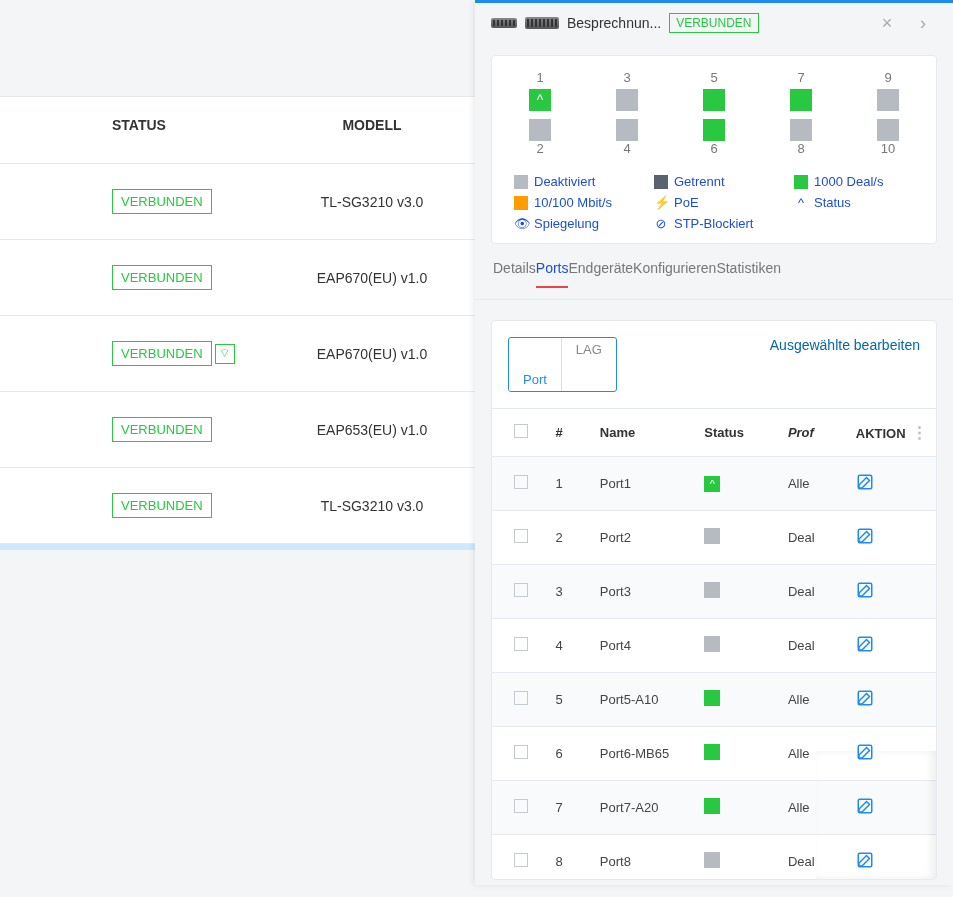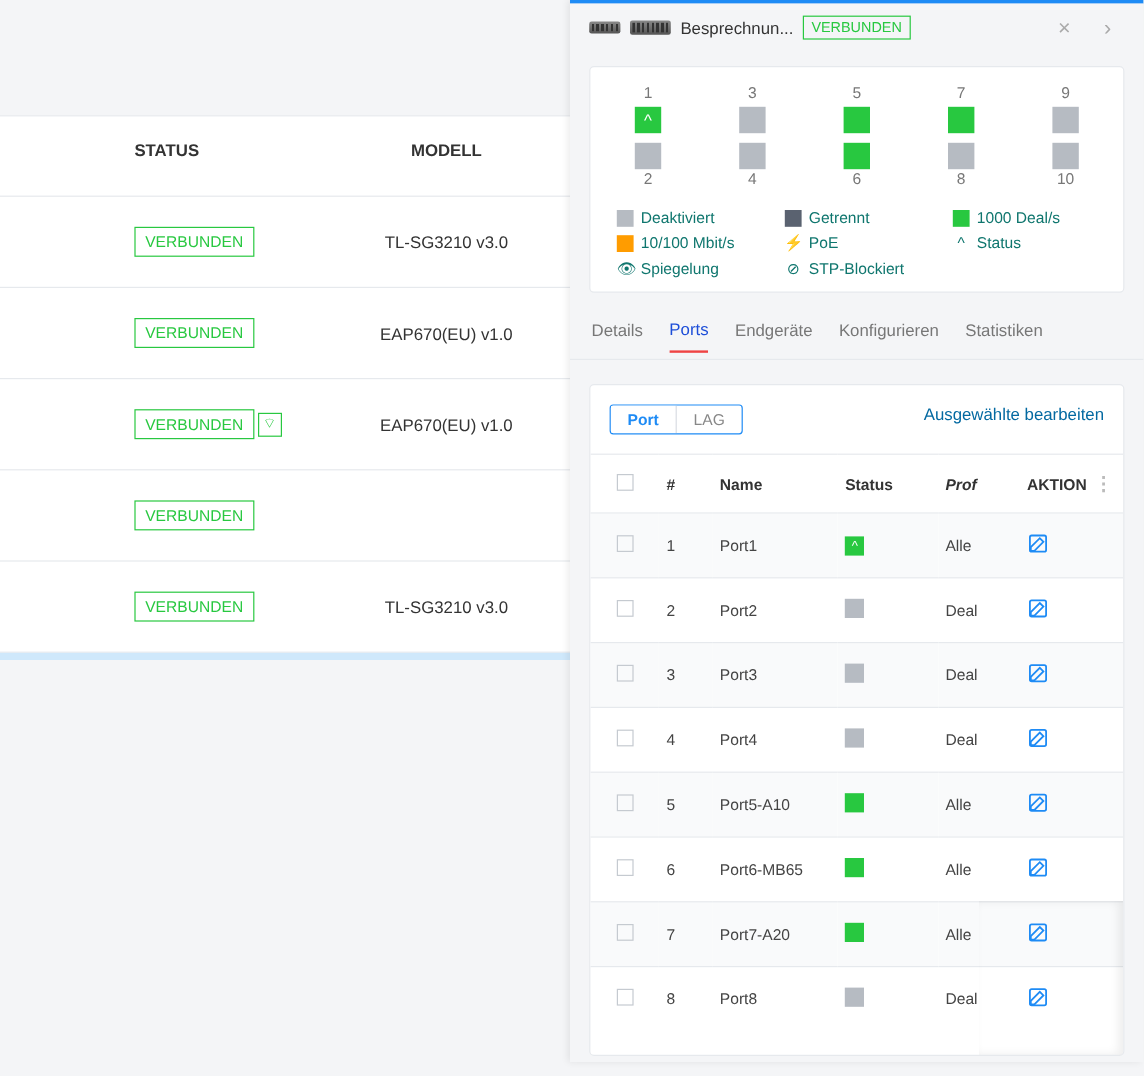--- a/index.html
+++ b/index.html
@@ -29,39 +29,39 @@
 
 .portmap { margin: 12px 16px 16px 16px; background:#fff; border:1px solid #e6e9ed; border-radius:4px; padding:14px 22px 12px 22px; }
 .port-rows { display:flex; flex-direction:column; gap:8px; }
 .port-row { display:flex; justify-content: space-between; }
 .port-cell { width:52px; text-align:center; }
 .port-num { font-size:13px; color:#777; margin-bottom:4px; }
 .port-sq { width:22px; height:22px; margin:0 auto; }
 .sq-green { background:#28c840; }
 .sq-gray { background:#b6bbc2; }
 .sq-uplink { background:#28c840; display:flex; align-items:center; justify-content:center; color:#fff; font-size:14px; }
-.legend { margin-top:14px; display:flex; flex-wrap:wrap; gap:6px 20px; font-size:13px; color:#0f766e; }
+.legend { margin-top:14px; display:flex; flex-wrap:wrap; gap:6px 20px; font-size:13px; color:#1d4ed8; }
 .legend-item { display:flex; align-items:center; gap:6px; min-width:120px; }
 .lg-sq { width:14px; height:14px; }
 .lg-orange { background:#ff9c00; }
 .lg-gray { background:#b6bbc2; }
 .lg-dark { background:#5a6270; }
 .lg-green { background:#28c840; }
 .lg-icon { width:14px; text-align:center; }
 
 
-.tabs { display:flex; gap:22px; padding:0 18px; border-bottom:1px solid #e6e9ed; height:40px; align-items:center; font-size:14px; }
+.tabs { display:flex; padding:0 18px; border-bottom:1px solid #e6e9ed; height:40px; align-items:flex-start; font-size:14px; }
 .tab { color:#777; padding-bottom:10px; cursor:pointer; }
 .tab.active { color:#1d4ed8; border-bottom:2px solid #ef4444; font-weight:500; }
 
 
 .ports-section { margin:20px 16px 0 16px; background:#fff; border:1px solid #e6e9ed; border-radius:4px; padding:16px 0 0 0; position:relative; height:560px; overflow:hidden; }
 .toggle-group { display:inline-flex; margin-left:16px; border:1px solid #1e8bf5; border-radius:3px; overflow:hidden; }
 .toggle-btn { padding:4px 14px; font-size:13px; cursor:pointer; }
-.toggle-btn.active { background:#fff; color:#1e8bf5; font-weight:700; }
+.toggle-btn.active { background:#fff; color:#1e8bf5; font-weight:400;margin-top:30px; }
 .toggle-btn.inactive { color:#888; border-left:1px solid #d9dde3; }
 .ports-actions { position:absolute; right:16px; top:16px; font-size:14px; color:#0369a1; }
 .ports-table { margin-top:16px; width:100%; border-collapse:collapse; table-layout:fixed; }
 .ports-table th { text-align:left; font-weight:600; color:#333; padding:14px 6px; border-top:1px solid #e6e9ed; font-size:13px; white-space:nowrap; overflow:hidden; }
 .ports-table th.chk { width:44px; text-align:center; }
 .ports-table th.num { width:34px; }
 .ports-table th.name { width:80px; }
 .ports-table th.status { width:64px; }
 .ports-table th.prof { width:52px;font-style:italic; }
 .ports-table th.act { width:66px;margin-left:42px; }
@@ -92,20 +92,21 @@
       <div class="left-row">
         <div class="col-status"><span class="status-badge">VERBUNDEN</span></div>
         <div class="col-modell">EAP670(EU) v1.0</div>
       </div>
       <div class="left-row">
         <div class="col-status"><span class="status-badge">VERBUNDEN</span><span class="wifi-icon">⌔</span></div>
         <div class="col-modell">EAP670(EU) v1.0</div>
       </div>
       <div class="left-row">
         <div class="col-status"><span class="status-badge">VERBUNDEN</span></div>
+        <div class="col-modell">EAP653(EU) v1.0</div>
       </div>
       <div class="left-row">
         <div class="col-status"><span class="status-badge">VERBUNDEN</span></div>
         <div class="col-modell">TL-SG3210 v3.0</div>
       </div>
     </div>
   <div class="left-highlight"></div>
 </div>
 
 <div class="panel">

